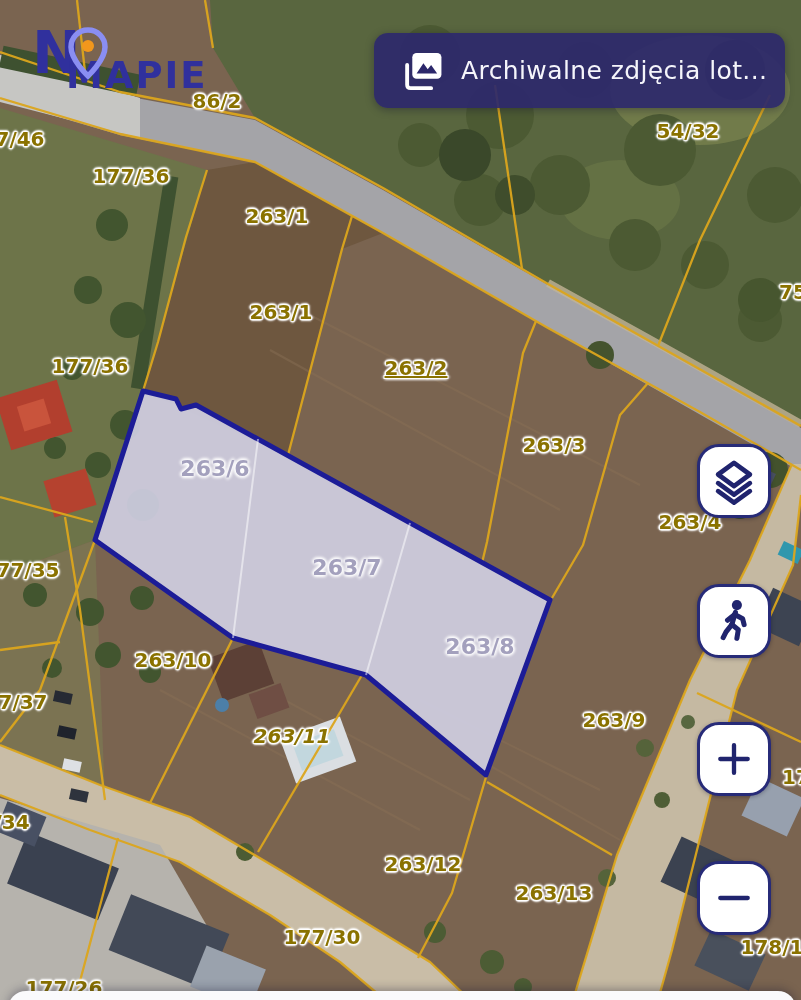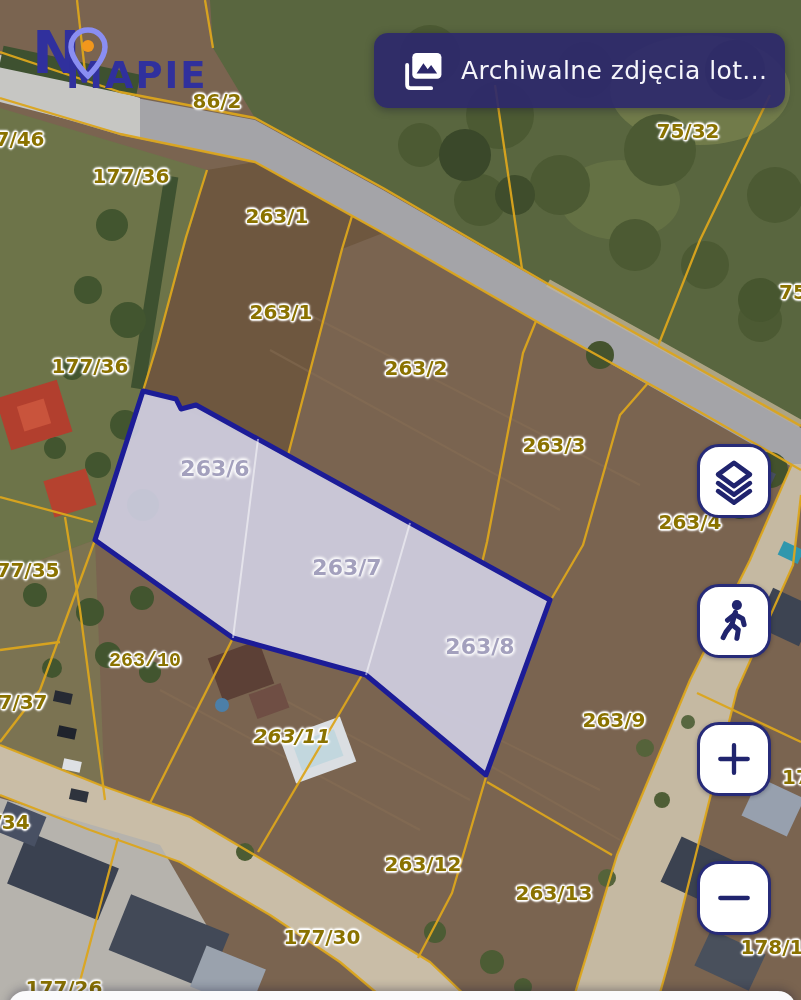--- a/index.html
+++ b/index.html
@@ -180,35 +180,35 @@
 
     <g>
       <path d="M143,391 L176,399 L181,409 L196,405 L550,600 L486,775 L366,675 L233,638 L95,540 Z" fill="#cfcee1" fill-opacity="0.93" stroke="#1c1c97" stroke-width="5" stroke-linejoin="round"></path>
       <line x1="258" y1="439" x2="233" y2="638" stroke="#ffffff" stroke-opacity="0.5" stroke-width="2"></line>
       <line x1="410" y1="523" x2="366" y2="675" stroke="#ffffff" stroke-opacity="0.5" stroke-width="2"></line>
     </g>
   </svg>
 
   <div class="labels-layer">
       <span class="plabel gold" style="left: 217px; top: 101px;">86/2</span>
-      <span class="plabel gold" style="left: 688px; top: 131px;">75/32</span>
+      <span class="plabel gold" style="left: 688px; top: 131px;">54/32</span>
       <span class="plabel gold" style="left: 793px; top: 292px;">75</span>
       <span class="plabel gold" style="left: 20px; top: 139px;">7/46</span>
       <span class="plabel gold" style="left: 131px; top: 176px;">177/36</span>
       <span class="plabel gold" style="left: 277px; top: 216px;">263/1</span>
       <span class="plabel gold" style="left: 281px; top: 312px;">263/1</span>
       <span class="plabel gold" style="left: 90px; top: 366px;">177/36</span>
-      <span class="plabel gold" style="left: 416px; top: 368px;">263/2</span>
+      <span class="plabel gold" style="left: 416px; top: 368px; text-decoration: underline;">263/2</span>
       <span class="plabel gold" style="left: 554px; top: 445px;">263/3</span>
       <span class="plabel gold" style="left: 690px; top: 522px;">263/4</span>
       <span class="plabel gold" style="left: 28px; top: 570px;">77/35</span>
       <span class="plabel sel" style="left: 215px; top: 468px;">263/6</span>
       <span class="plabel sel" style="left: 347px; top: 567px;">263/7</span>
       <span class="plabel sel" style="left: 480px; top: 646px;">263/8</span>
-      <span class="plabel gold" style="left: 145px; top: 660px; font-family: Liberation Mono, monospace;">263/10</span>
+      <span class="plabel gold" style="left: 173px; top: 660px;">263/10</span>
       <span class="plabel gold" style="left: 23px; top: 702px;">7/37</span>
       <span class="plabel gold" style="left: 292px; top: 736px; font-style: italic;">263/11</span>
       <span class="plabel gold" style="left: 614px; top: 720px;">263/9</span>
       <span class="plabel gold" style="left: 423px; top: 816px; margin-top: 48px;">263/12</span>
       <span class="plabel gold" style="left: 12px; top: 822px;">/34</span>
       <span class="plabel gold" style="left: 796px; top: 777px;">17</span>
       <span class="plabel gold" style="left: 554px; top: 893px;">263/13</span>
       <span class="plabel gold" style="left: 322px; top: 937px;">177/30</span>
       <span class="plabel gold" style="left: 772px; top: 947px;">178/1</span>
       <span class="plabel gold" style="left: 64px; top: 988px;">177/26</span>

